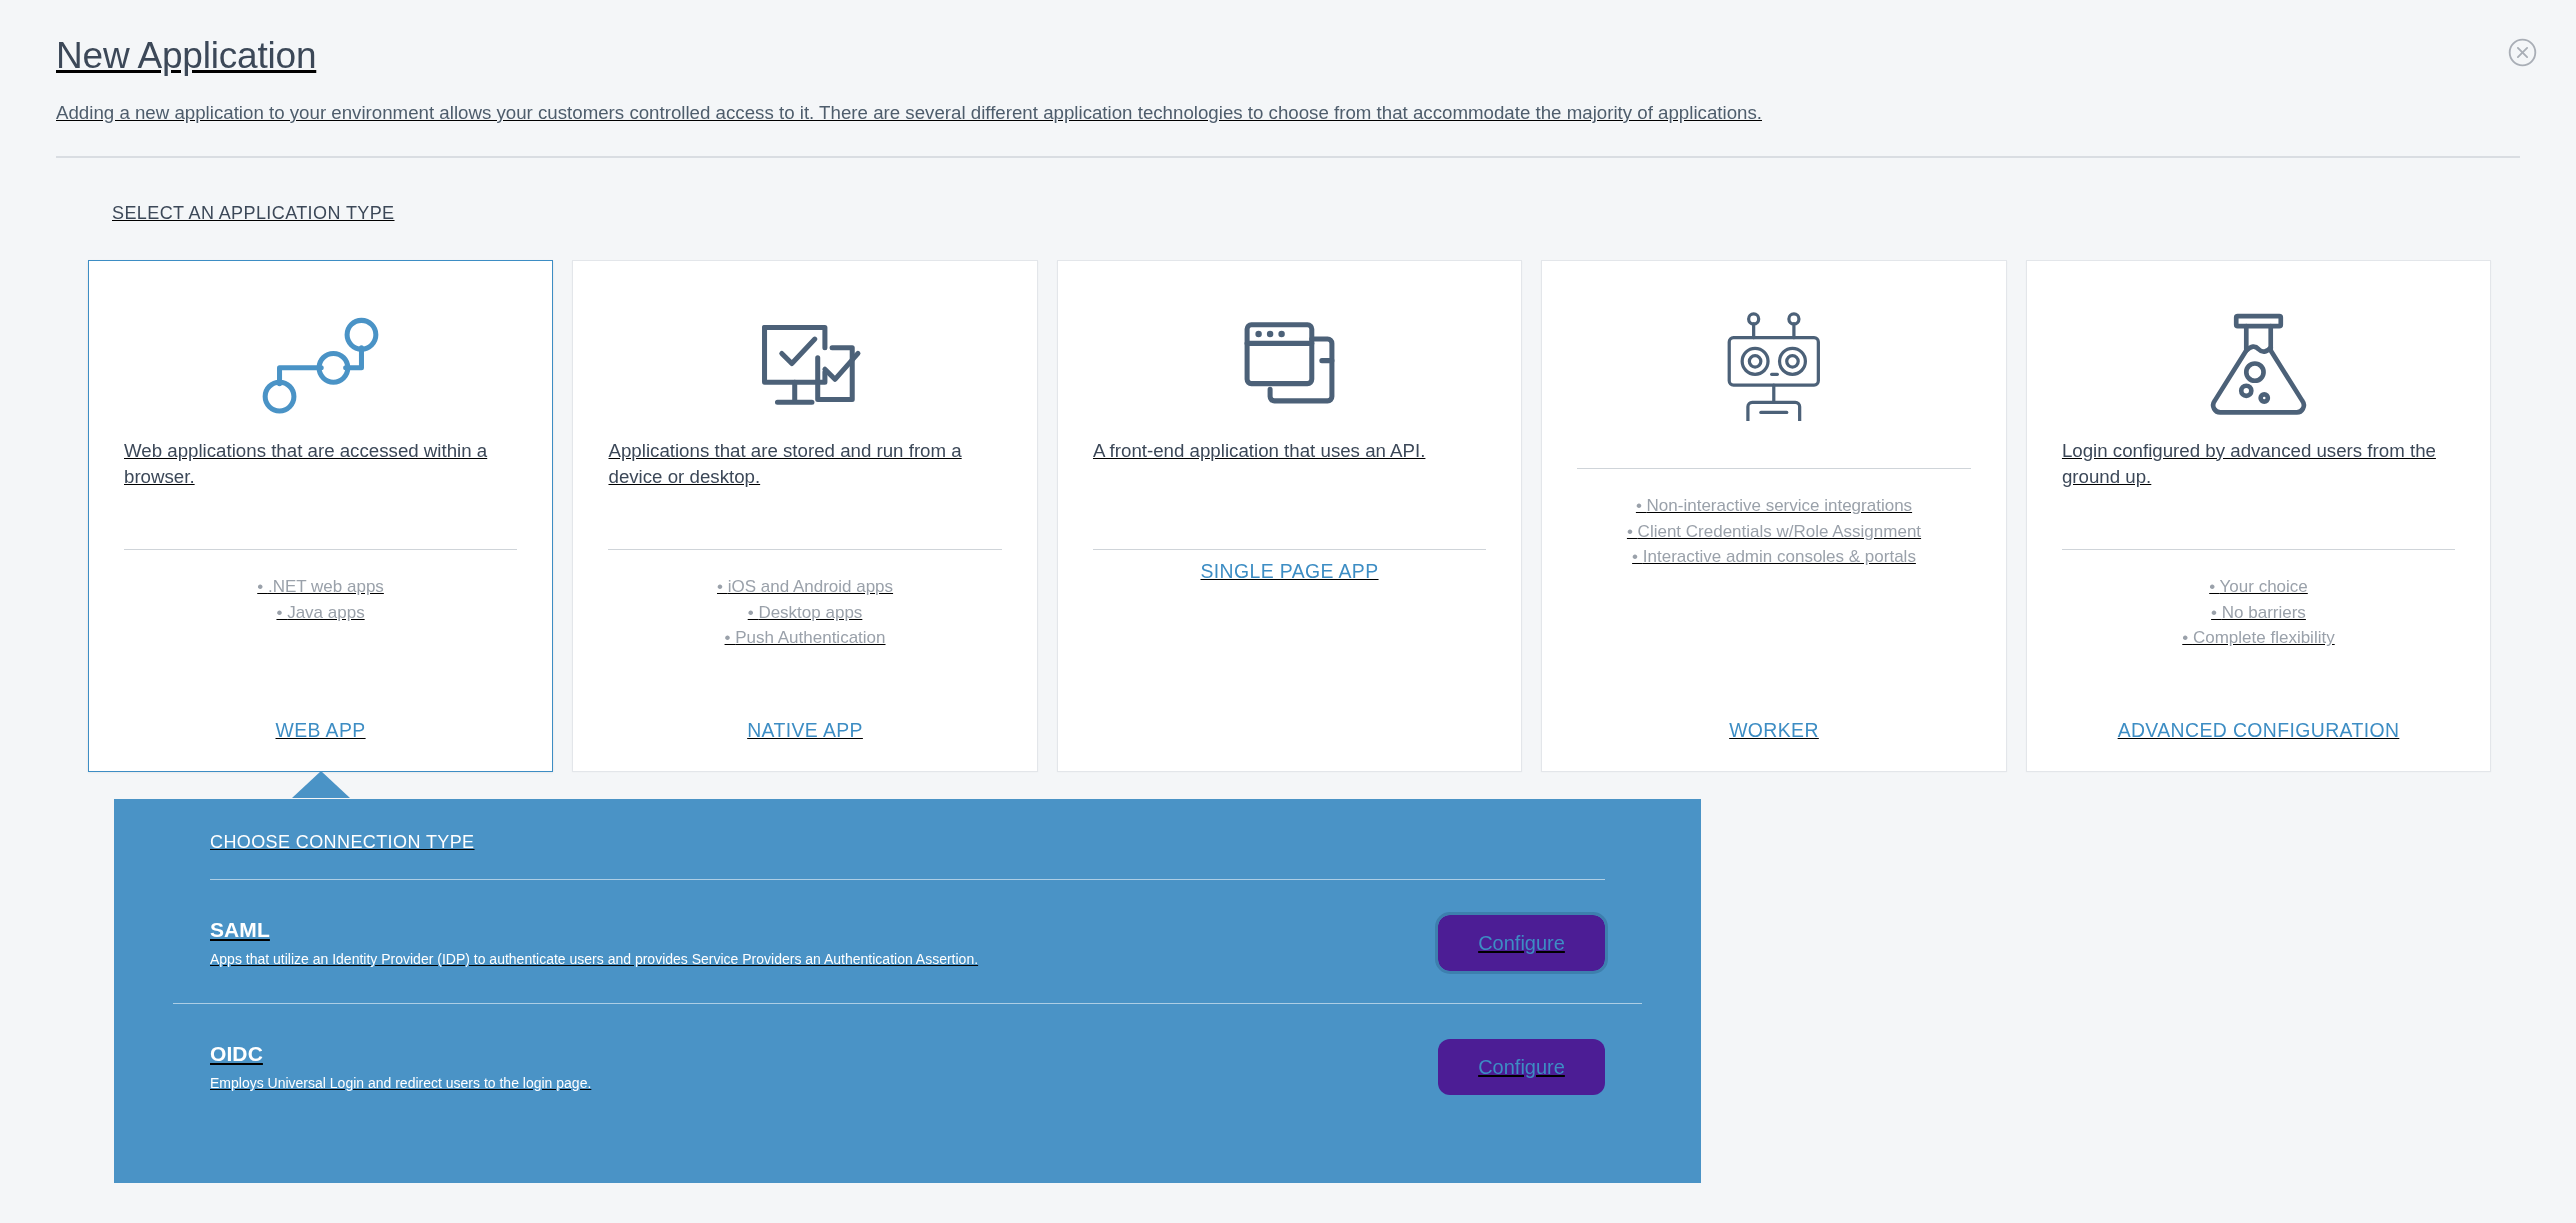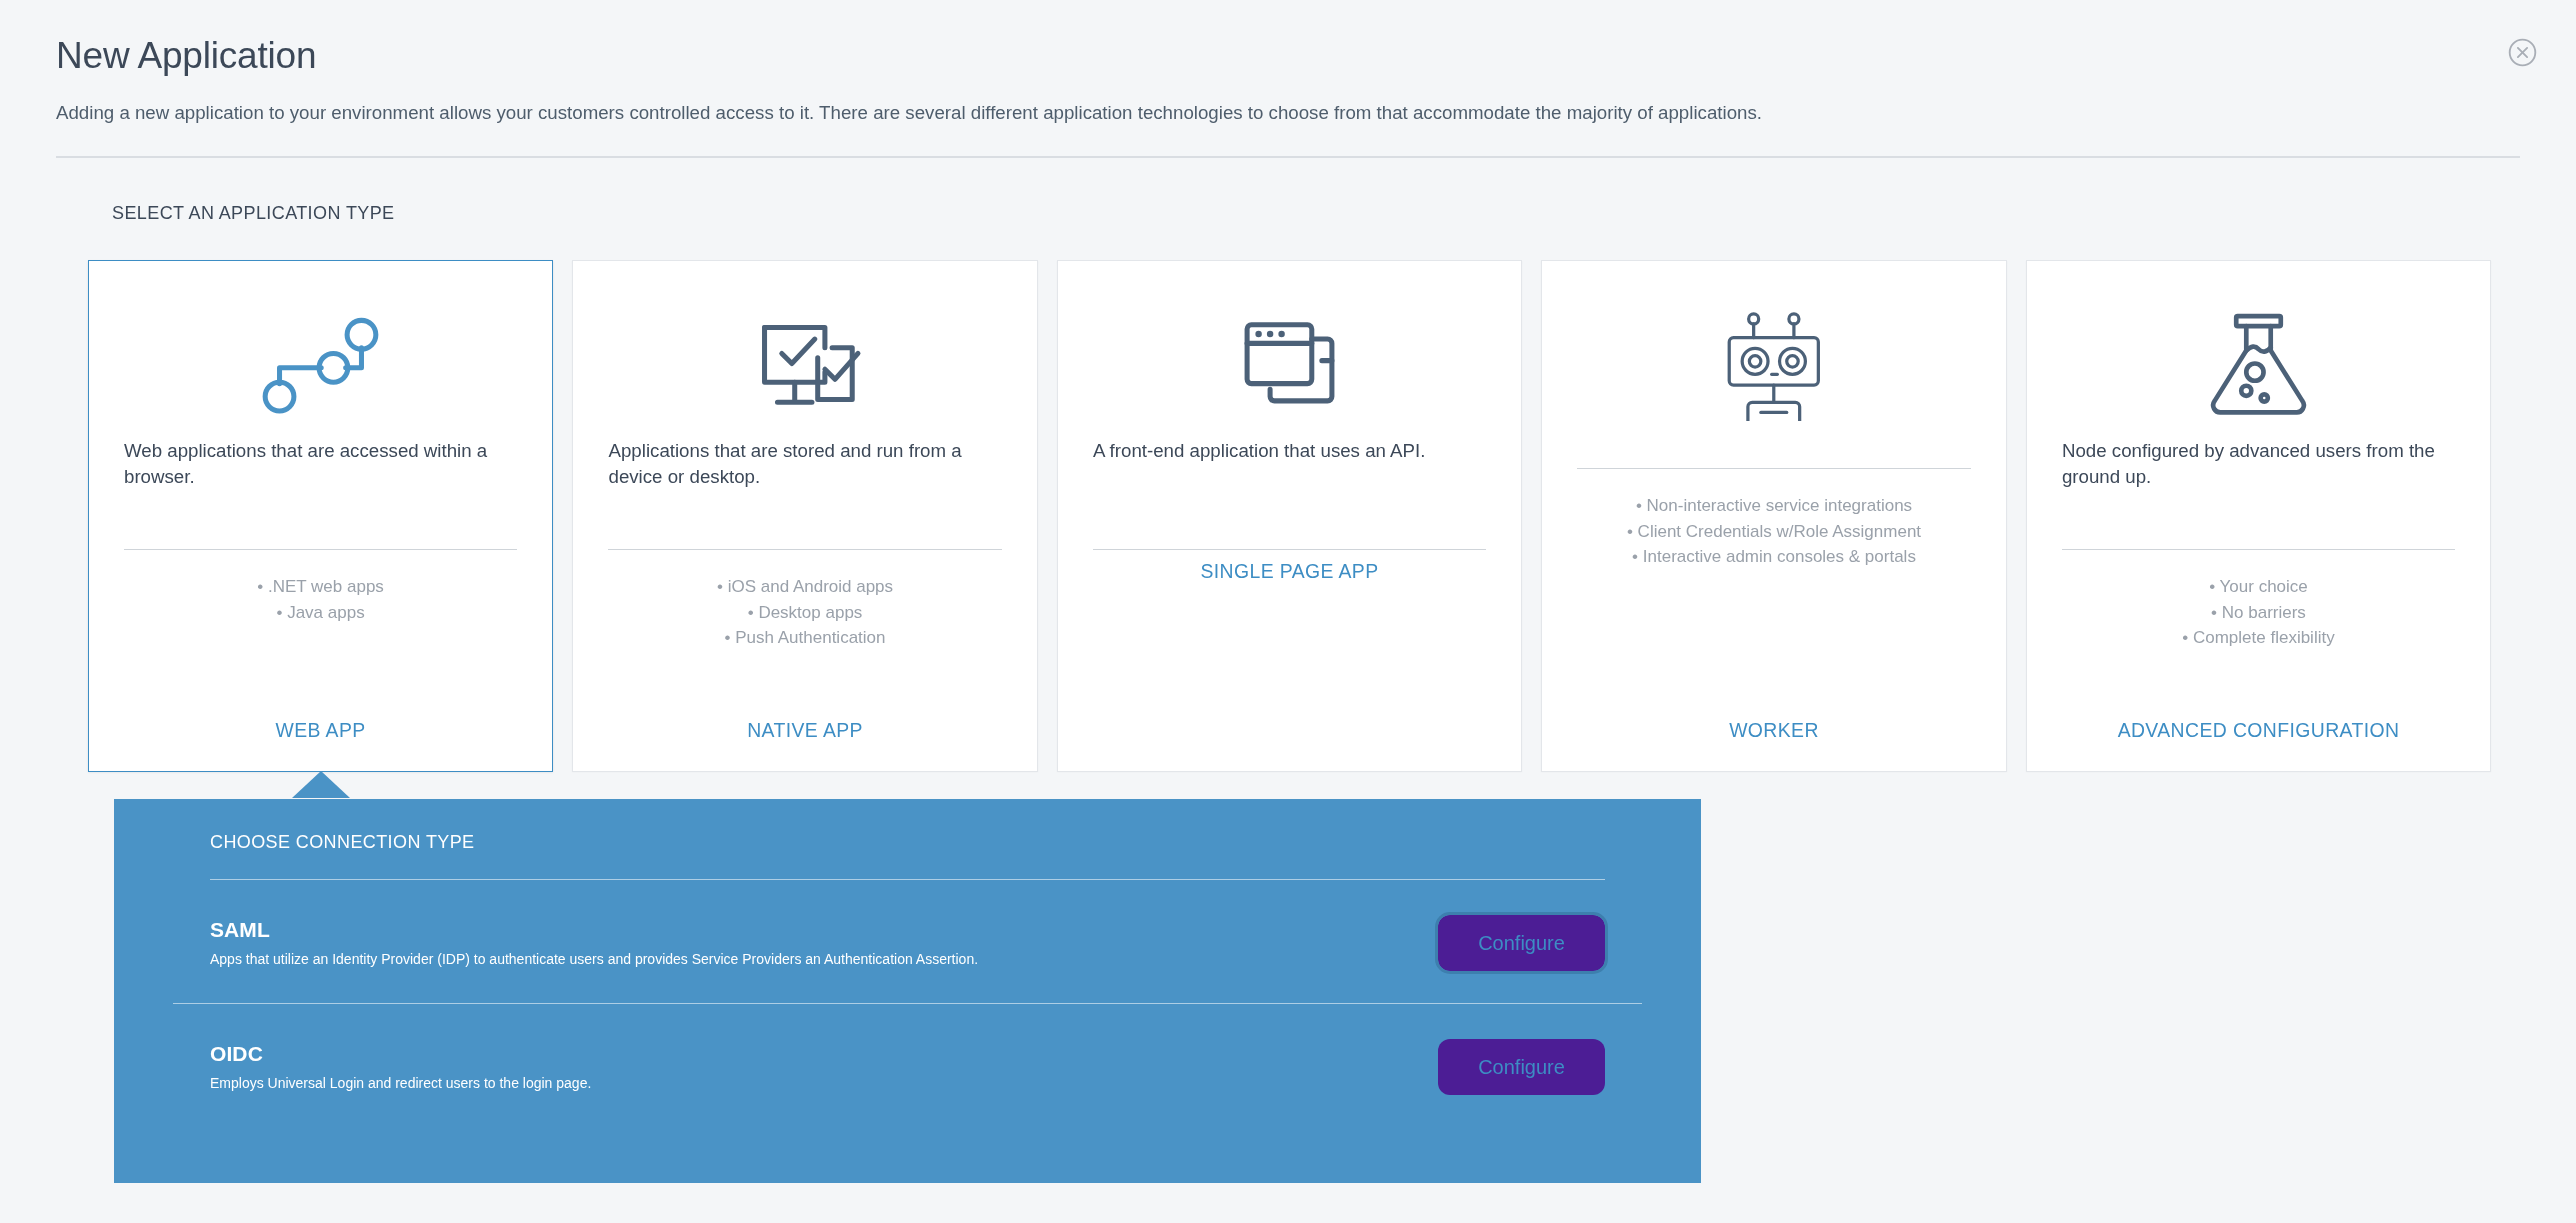--- a/index.html
+++ b/index.html
@@ -6,21 +6,21 @@
   * { box-sizing: border-box; margin: 0; padding: 0; }
 
   html, body {
     width: 2576px;
     height: 1223px;
     background: #f4f6f8;
     font-family: "Liberation Sans", sans-serif;
     -webkit-font-smoothing: antialiased;
   }
 
-  .page { position: relative; width: 2576px; height: 1065px; }
+  .page { position: relative; width: 2576px; height: 1065px; text-decoration: underline; }
 
   
   .header { padding: 35px 56px 0 56px; }
 
   .page-title {
     font-size: 37px;
     font-weight: 400;
     color: #3c4858;
     letter-spacing: -0.2px;
     line-height: 1.15;
@@ -317,21 +317,21 @@
       <div class="card-icon">
         <svg width="137" height="115" viewBox="0 0 190 160" fill="none" stroke="currentColor" stroke-width="6.5" stroke-linecap="round" stroke-linejoin="round">
           <rect x="64" y="14" width="62" height="14" rx="2"></rect>
           <path d="M78 28 L78 62 L34 132 A10 10 0 0 0 43 148 L147 148 A10 10 0 0 0 156 132 L112 62 L112 28"></path>
           <path d="M78 62 Q88 52 95 60 Q103 68 112 58"></path>
           <circle cx="90" cy="92" r="12"></circle>
           <circle cx="78" cy="118" r="7"></circle>
           <circle cx="103" cy="128" r="5"></circle>
         </svg>
       </div>
-      <div class="card-desc">Node configured by advanced users from the ground up.</div>
+      <div class="card-desc">Login configured by advanced users from the ground up.</div>
       <div class="card-divider"></div>
       <ul class="card-bullets">
         <li>Your choice</li>
         <li>No barriers</li>
         <li>Complete flexibility</li>
       </ul>
       <div class="card-cta">ADVANCED CONFIGURATION</div>
     </div>
 
   </div>

